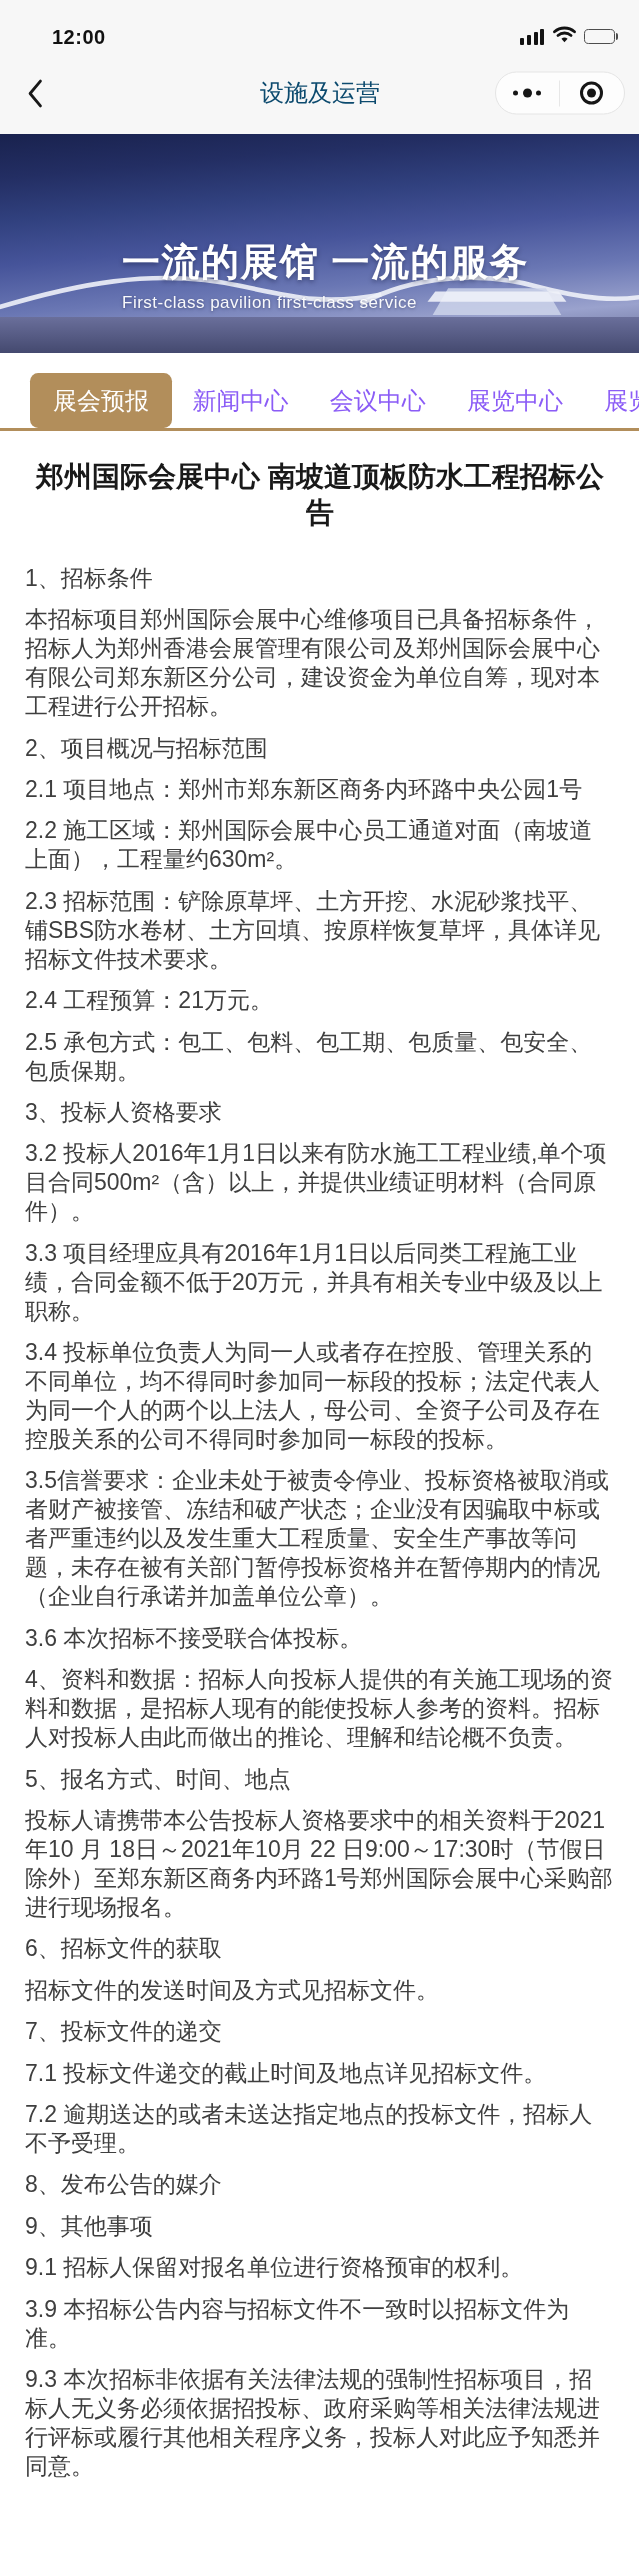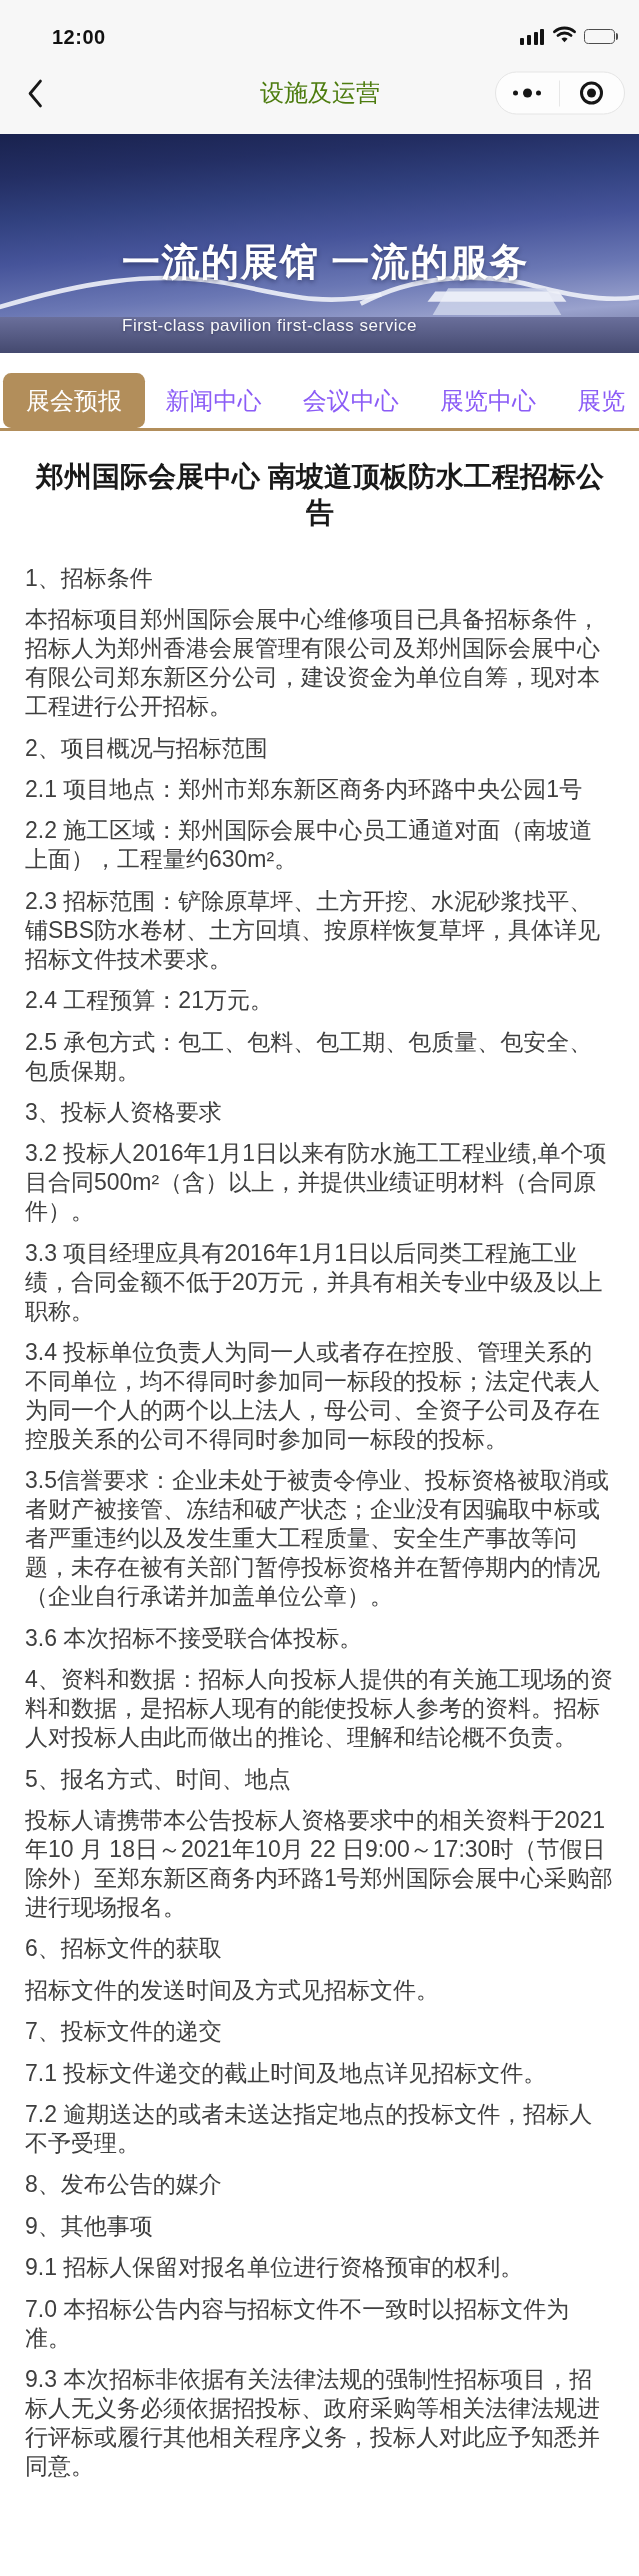--- a/index.html
+++ b/index.html
@@ -15,21 +15,21 @@
   .signal i{display:block;width:4.1px;background:#131313;border-radius:1px;}
   .signal i:nth-child(1){height:7.2px}.signal i:nth-child(2){height:10.3px}
   .signal i:nth-child(3){height:13.4px}.signal i:nth-child(4){height:16.5px}
   .battery{display:flex;align-items:center;}
   .batt-body{width:31px;height:15.5px;border:1.5px solid #4d4d4d;border-radius:4.6px;padding:1.5px;}
   .batt-fill{width:23px;height:100%;background:#131313;border-radius:2.1px;}
   .batt-nub{width:2.6px;height:6.2px;background:#4d4d4d;border-radius:0 2.1px 2.1px 0;margin-left:1px;}
 
   .navbar{height:82px;position:relative;display:flex;align-items:center;justify-content:center;}
   .back-btn{position:absolute;left:27px;top:50%;transform:translateY(-50%);width:25px;height:36px;display:flex;align-items:center;}
-  .nav-title{font-size:24px;color:#4d7c0f;font-weight:500;}
+  .nav-title{font-size:24px;color:#0c4a6e;font-weight:500;}
   .capsule{position:absolute;right:15.5px;top:50%;transform:translateY(-50%);width:130px;height:43px;background:#fdfdfd;border:1px solid #e5e5e5;border-radius:23px;display:flex;align-items:center;}
   .cap-half{flex:1;display:flex;align-items:center;justify-content:center;height:100%;}
   .dots{display:flex;align-items:center;gap:4.6px;}
   .dots i{display:block;border-radius:50%;background:#161616;}
   .dots i:nth-child(1),.dots i:nth-child(3){width:5.2px;height:5.2px;}
   .dots i:nth-child(2){width:8.8px;height:8.8px;}
   .cap-div{width:1px;height:26px;background:#e7e7e7;}
   .target{width:23px;height:23px;border:3.1px solid #161616;border-radius:50%;display:flex;align-items:center;justify-content:center;}
   .target i{width:9.3px;height:9.3px;background:#161616;border-radius:50%;}
 
@@ -39,24 +39,24 @@
   .hero svg.scene{position:absolute;left:0;top:0;}
   .facade{position:absolute;left:0;right:0;top:190px;height:60px;opacity:.75;
     background:repeating-linear-gradient(90deg,rgba(255,255,255,.40) 0 1.5px,rgba(186,196,233,.20) 1.5px 13.4px);
     border-top:1.5px solid rgba(255,255,255,.75);}
   .drum{position:absolute;left:138px;top:207px;width:227px;height:67px;opacity:.85;transform:rotate(-2deg);
     border-radius:50% 50% 46% 46%/85% 85% 30% 30%;
     background:repeating-linear-gradient(90deg,#7c3e22 0 3.1px,#b4693a 3.1px 6.7px);}
   .ground{position:absolute;left:0;right:0;bottom:0;height:36px;background:linear-gradient(180deg,#6a6f9b,#44496f);}
   .hero-text{position:absolute;left:122px;top:103px;}
   .hero-headline{font-size:38px;font-weight:700;color:#ffffff;letter-spacing:1.5px;text-shadow:0 1.5px 5.2px rgba(5,10,40,.4);}
-  .hero-subtitle{margin-top:28px;font-size:17px;font-weight:400;color:rgba(255,255,255,.96);letter-spacing:0.5px;text-shadow:0 1px 3.1px rgba(5,10,40,.4);}
-
-  
-  .tabs{display:flex;align-items:flex-end;height:78px;background:#fff;border-bottom:3.1px solid #b28e5b;padding-left:3px;overflow:hidden;white-space:nowrap;}
+  .hero-subtitle{margin-top:5px;font-size:17px;font-weight:400;color:rgba(255,255,255,.96);letter-spacing:0.5px;text-shadow:0 1px 3.1px rgba(5,10,40,.4);}
+
+  
+  .tabs{display:flex;align-items:flex-end;height:78px;background:#fff;border-bottom:3.1px solid #b28e5b;padding-left:30px;overflow:hidden;white-space:nowrap;}
   .tab{height:55px;display:flex;align-items:center;padding:0 20.6px;font-size:24px;color:#8b5cf6;flex:0 0 auto;cursor:pointer;}
   .tab.active{background:#b28e5b;color:#fff;border-radius:8.2px;padding:0 23px;}
 
   
   .content{padding:0 25px;background:#fff;}
   .doc-title{font-size:28px;font-weight:700;color:#191919;text-align:center;line-height:1.3;margin:28px 0 32px;}
   .para{font-size:23px;color:#3f3f3f;line-height:29px;margin:0 0 12.4px;}
 </style>
 </head>
 <body>
@@ -200,21 +200,21 @@
 
         <p class="para">7.2 逾期送达的或者未送达指定地点的投标文件，招标人不予受理。</p>
 
         <p class="para">8、发布公告的媒介</p>
 
 
         <p class="para">9、其他事项</p>
 
         <p class="para">9.1 招标人保留对报名单位进行资格预审的权利。</p>
 
-        <p class="para">7.0 本招标公告内容与招标文件不一致时以招标文件为准。</p>
+        <p class="para">3.9 本招标公告内容与招标文件不一致时以招标文件为准。</p>
 
         <p class="para">9.3 本次招标非依据有关法律法规的强制性招标项目，招标人无义务必须依据招投标、政府采购等相关法律法规进行评标或履行其他相关程序义务，投标人对此应予知悉并同意。</p>
 
       </div>
 
   </main>
 
 </div>
 
 

